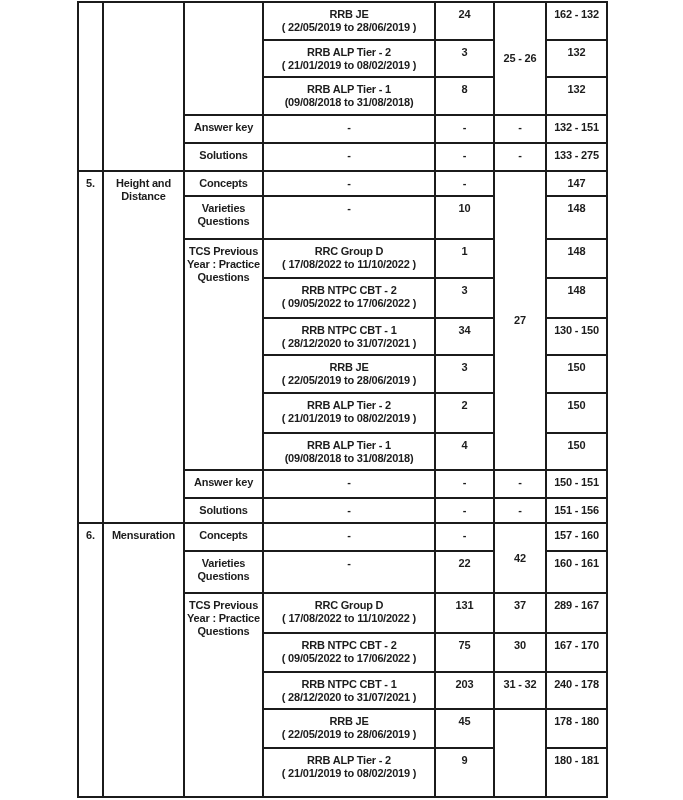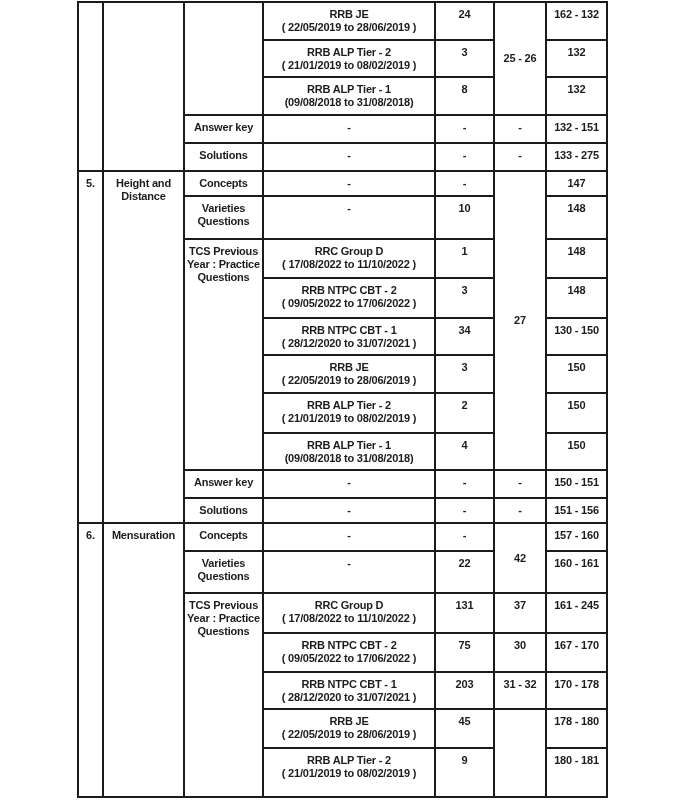--- a/index.html
+++ b/index.html
@@ -204,39 +204,39 @@
       <td>160 - 161</td>
     </tr>
     <tr style="height:40px;">
       <td rowspan="5">TCS Previous Year : Practice Questions</td>
       <td>
         <div class="exam-name">RRC Group D</div>
         <div class="exam-date">( 17/08/2022 to 11/10/2022 )</div>
       </td>
       <td>131</td>
       <td>37</td>
-      <td>161 - 245</td>
+      <td>289 - 167</td>
     </tr>
     <tr style="height:39px;">
       <td>
         <div class="exam-name">RRB NTPC CBT - 2</div>
         <div class="exam-date">( 09/05/2022 to 17/06/2022 )</div>
       </td>
       <td>75</td>
       <td>30</td>
       <td>167 - 170</td>
     </tr>
     <tr style="height:37px;">
       <td>
         <div class="exam-name">RRB NTPC CBT - 1</div>
         <div class="exam-date">( 28/12/2020 to 31/07/2021 )</div>
       </td>
       <td>203</td>
       <td>31 - 32</td>
-      <td>170 - 178</td>
+      <td>240 - 178</td>
     </tr>
     <tr style="height:39px;">
       <td>
         <div class="exam-name">RRB JE</div>
         <div class="exam-date">( 22/05/2019 to 28/06/2019 )</div>
       </td>
       <td>45</td>
       <td rowspan="2" class="mid"></td>
       <td>178 - 180</td>
     </tr>

